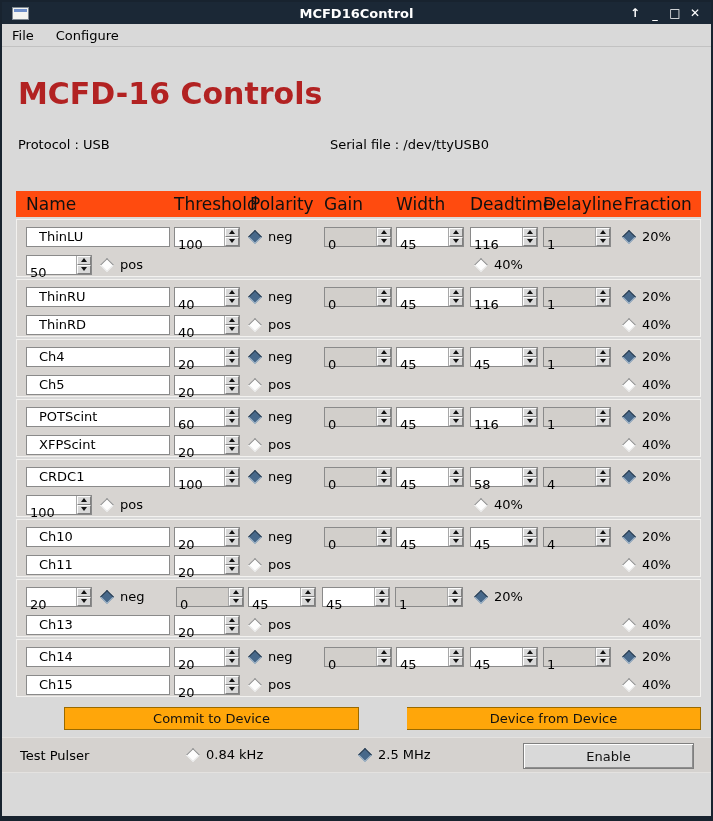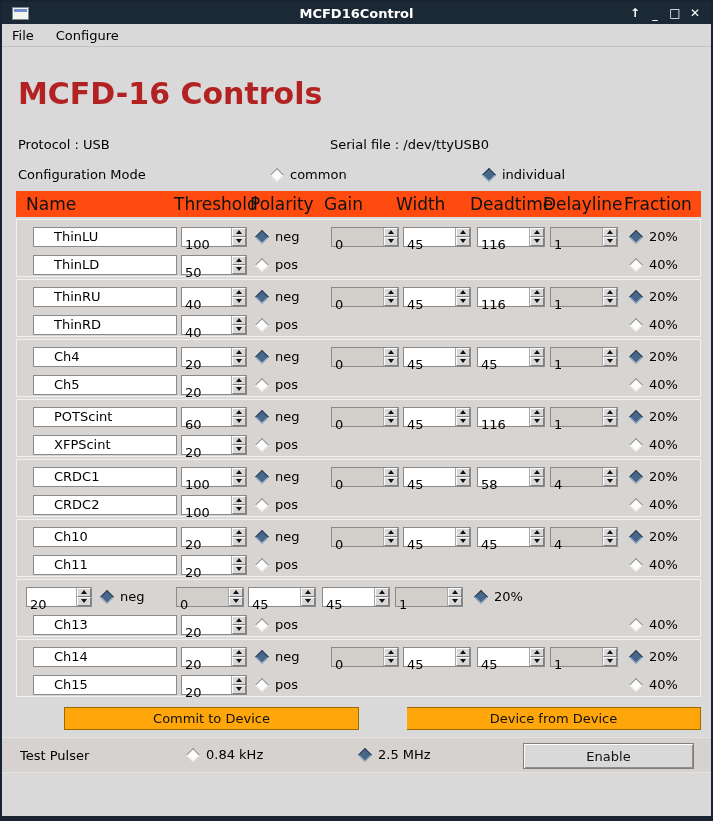--- a/index.html
+++ b/index.html
@@ -46,21 +46,21 @@
   .hc-name {width:148px;} .hc-thresh{width:76px;} .hc-pol{width:74px;} .hc-gain{width:72px;}
   .hc-width{width:74px;} .hc-dead{width:73px;} .hc-delay{width:81px;} .hc-frac{flex:1;}
 
   
   .pairs { position:absolute; top:172px; left:14px; width:685px; }
   .pair { border:1px solid #f2f1ef; background:#d7d4d1; margin-bottom:2px; padding:6px 0 7px 9px; height:58px; }
   .prow { display:flex; align-items:center; height:21px; }
   .prow + .prow { margin-top:7px; }
 
   .tk-entry { height:20px; border:1px solid #8a8a8a; background:#fff; font:13px "DejaVu Sans","Liberation Sans",sans-serif;
-              padding:0 20px; outline:none;margin-left:7px; }
+              padding:0 12px; outline:none; }
   .c-name { width:144px; margin-right:4px; }
 
   .spin { height:20px; display:flex; border:1px solid #8a8a8a; background:#fff; }
   .spin .spin-val { flex:1; min-width:0; border:none; background:transparent; font:13px "DejaVu Sans","Liberation Sans",sans-serif;
                     padding:17px 3px; outline:none; }
   .spin.dim { background:#d2cfcb; }
   .arrows { width:15px; display:flex; flex-direction:column; background:#d9d9d9; border-left:1px solid #a8a8a8; }
   .ar { flex:1; display:flex; align-items:center; justify-content:center;
         border:1px solid; border-color:#fdfdfd #7f7f7f #7f7f7f #fdfdfd; }
   .tu { width:0; height:0; border-left:3px solid transparent; border-right:3px solid transparent; border-bottom:4px solid #111; }
@@ -115,31 +115,20 @@
 
     <div class="content">
 
       <div class="h1">MCFD-16 Controls</div>
 
       <div class="inforow">
         <span class="protocol">Protocol : USB</span>
         <span class="serial">Serial file : /dev/ttyUSB0</span>
       </div>
 
-      <div class="cmrow">
-        <span class="cml">Configuration Mode</span>
-        <span class="radio r-common">
-          <span class="diamond"></span>
-          <span>common</span>
-        </span>
-        <span class="radio r-individual">
-          <span class="diamond on"></span>
-          <span>individual</span>
-        </span>
-      </div>
 
       <div class="thead">
         <span class="hc-name">Name</span>
         <span class="hc-thresh">Threshold</span>
         <span class="hc-pol">Polarity</span>
         <span class="hc-gain">Gain</span>
         <span class="hc-width">Width</span>
         <span class="hc-dead">Deadtime</span>
         <span class="hc-delay">Delayline</span>
         <span class="hc-frac">Fraction</span>
@@ -207,21 +196,20 @@
                     <i class="td"></i>
                   </div>
                 </div>
       </div>
       <span class="radio c-frac">
         <span class="diamond on"></span>
         <span>20%</span>
       </span>
     </div>
     <div class="prow">
-      <input class="tk-entry c-name" value="ThinLD" style="">
       <div class="spin c-thresh">
         <input class="spin-val" value="50" style="">
         <div class="arrows">
                   <div class="ar">
                     <i class="tu"></i>
                   </div>
                   <div class="ar">
                     <i class="td"></i>
                   </div>
                 </div>
@@ -575,21 +563,20 @@
                     <i class="td"></i>
                   </div>
                 </div>
       </div>
       <span class="radio c-frac">
         <span class="diamond on"></span>
         <span>20%</span>
       </span>
     </div>
     <div class="prow">
-      <input class="tk-entry c-name" value="CRDC2" style="">
       <div class="spin c-thresh">
         <input class="spin-val" value="100" style="">
         <div class="arrows">
                   <div class="ar">
                     <i class="tu"></i>
                   </div>
                   <div class="ar">
                     <i class="td"></i>
                   </div>
                 </div>

